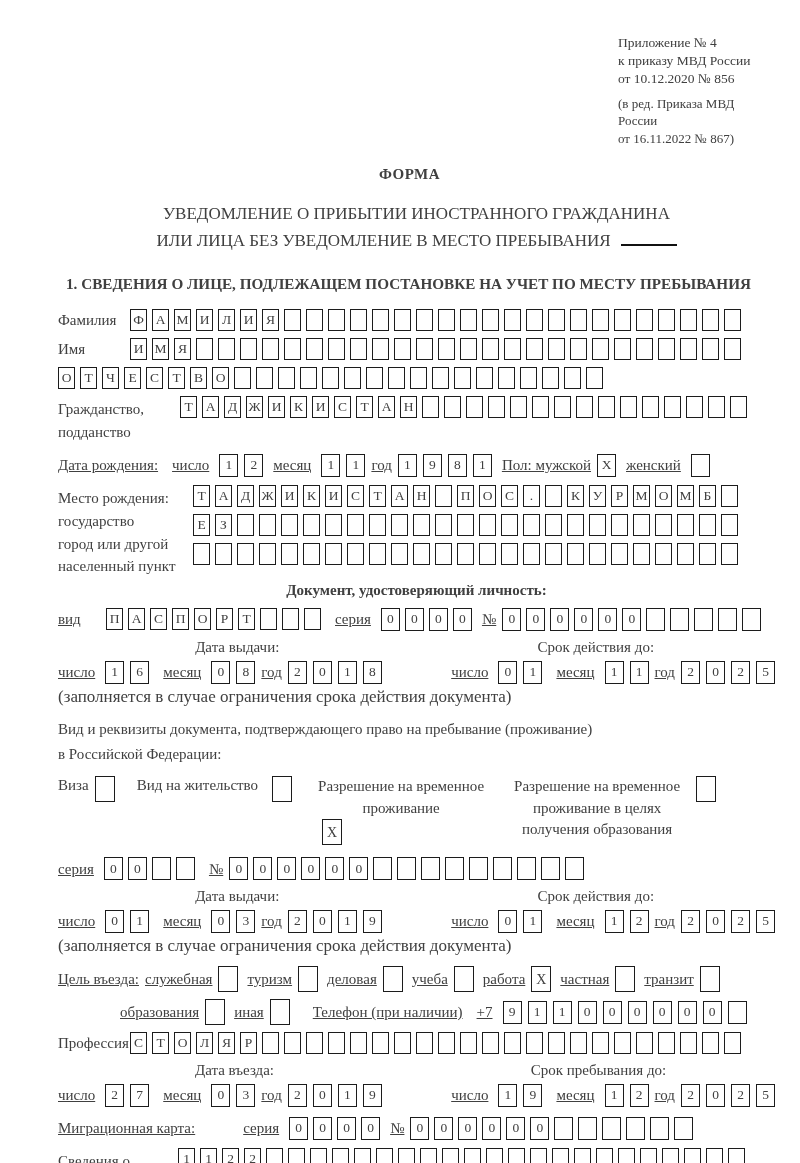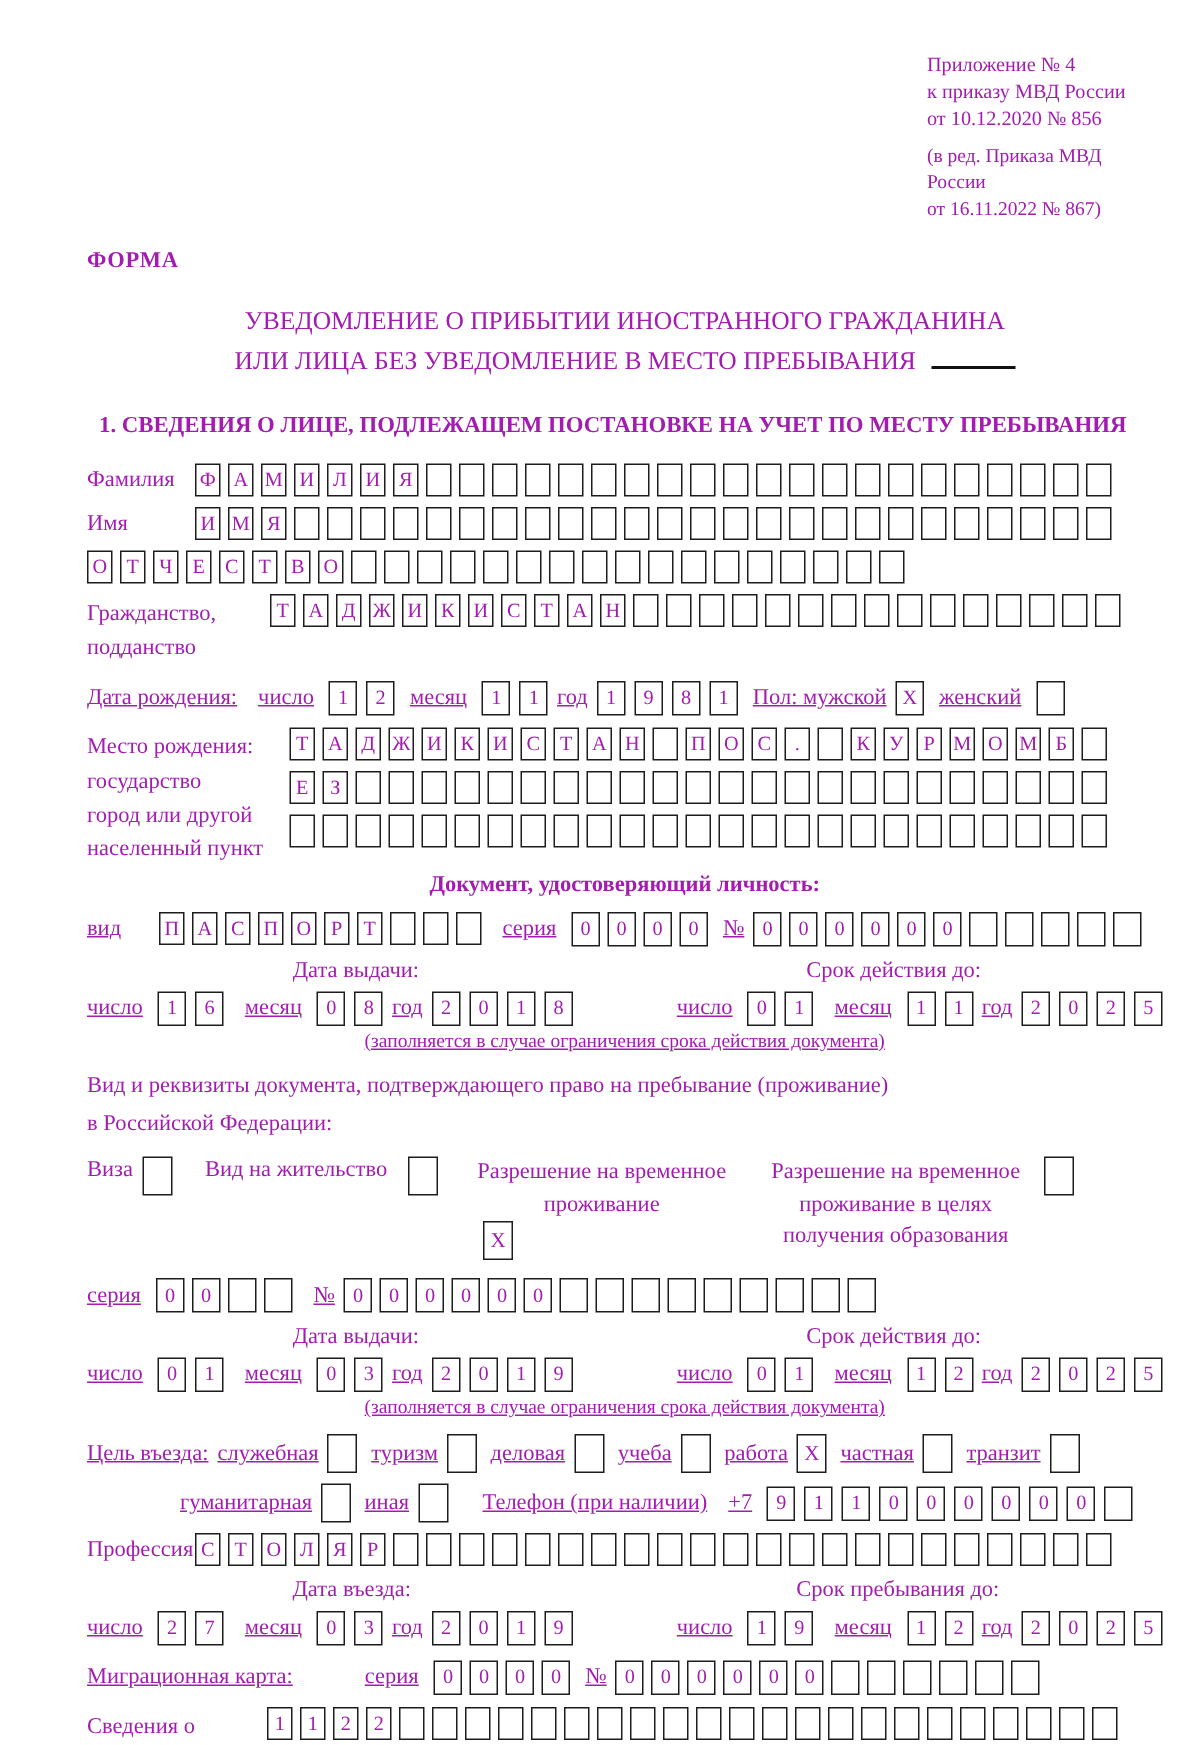--- a/index.html
+++ b/index.html
@@ -1,24 +1,24 @@
 <!DOCTYPE html>
 <html><head>
 <meta charset="utf-8">
 <style>
   html,body{margin:0;padding:0;background:#ffffff;}
   .page{
     width:800px;height:1163px;box-sizing:border-box;
     padding:34px 25px 8px 58px;
     font-family:"Liberation Serif","DejaVu Serif",serif;
-    color:#a21caf;font-size:15px;line-height:1.25;overflow:hidden;background:#fff;
+    color:#404040;font-size:15px;line-height:1.25;overflow:hidden;background:#fff;
   }
   .appendix{margin-left:560px;font-size:13.5px;line-height:1.35;}
   .appendix .rev{margin-top:6px;font-size:13px;}
-  .form-word{text-align:left;padding-right:14px;font-weight:bold;margin-top:18px;letter-spacing:.5px;}
+  .form-word{text-align:center;padding-right:14px;font-weight:bold;margin-top:18px;letter-spacing:.5px;}
   .title{text-align:center;font-weight:normal;font-size:17px;margin-top:16px;line-height:1.6;}
   .blank{display:inline-block;width:56px;border-bottom:2px solid #111;height:.9em;margin-left:10px;}
   .sec-h{font-weight:bold;margin-top:20px;margin-bottom:16px;font-size:15.2px;padding-left:8px;}
   .row{display:flex;align-items:flex-start;margin-bottom:7px;}
   .irow{display:flex;align-items:center;flex-wrap:nowrap;margin-bottom:7px;white-space:nowrap;}
   .lbl{flex:none;padding-top:2px;}
   .w48{width:48px}.w72{width:72px}.w122{width:122px}.w135{width:135px}.w120{width:120px}.w145{width:145px}
   .stack div{line-height:1.52;}
   .boxes{display:flex;gap:5px;flex:none;}
   .box{width:15px;height:20px;border:1.5px solid #1c1c1c;display:flex;align-items:center;justify-content:center;
@@ -28,21 +28,21 @@
   .cb .box{width:18px;height:24px;font-size:14px;}
   .sm .box{width:17px;height:21px;}
   .t{flex:none;text-decoration:underline;}
   .ml6{margin-left:6px}.ml10{margin-left:10px}.ml14{margin-left:14px}.mr6{margin-right:6px}.mr10{margin-right:10px}
   .mrows{display:flex;flex-direction:column;gap:7px;}
   .doc-h{text-align:center;font-weight:bold;margin:8px 0 8px;}
   .dates{display:flex;margin-bottom:2px;}
   .dcol{flex:1;}
   .dhead{text-align:center;margin-bottom:4px;}
   .dline{display:flex;align-items:center;white-space:nowrap;}
-  .dnote{text-align:center;font-size:13px;margin:2px 0 10px;text-decoration:underline;}
+  .dnote{text-align:left;font-size:17px;margin:2px 0 10px;}
   .intro{line-height:1.7;margin-top:4px;}
   .optrow{display:flex;align-items:flex-start;margin:8px 0 12px;}
   .opt{display:flex;align-items:flex-start;}
   .optc{text-align:center;line-height:1.45;}
   .optw{width:178px;}
   .goal .cb{margin:0 9px 0 6px;}
 </style>
 </head>
 <body>
 
@@ -543,21 +543,21 @@
     <span class="boxes cb">
         <span class="box"></span>
       </span>
     <span class="t">транзит</span>
     <span class="boxes cb">
         <span class="box"></span>
       </span>
   </div>
 
   <div class="irow goal" style="padding-left:62px;">
-    <span class="t">гуманитарная</span>
+    <span class="t">образования</span>
     <span class="boxes cb">
         <span class="box"></span>
       </span>
     <span class="t">иная</span>
     <span class="boxes cb">
         <span class="box"></span>
       </span>
     <span class="t ml14">Телефон (при наличии)</span>
     <span class="t ml14 mr10">+7</span>
     <span class="boxes dt">

